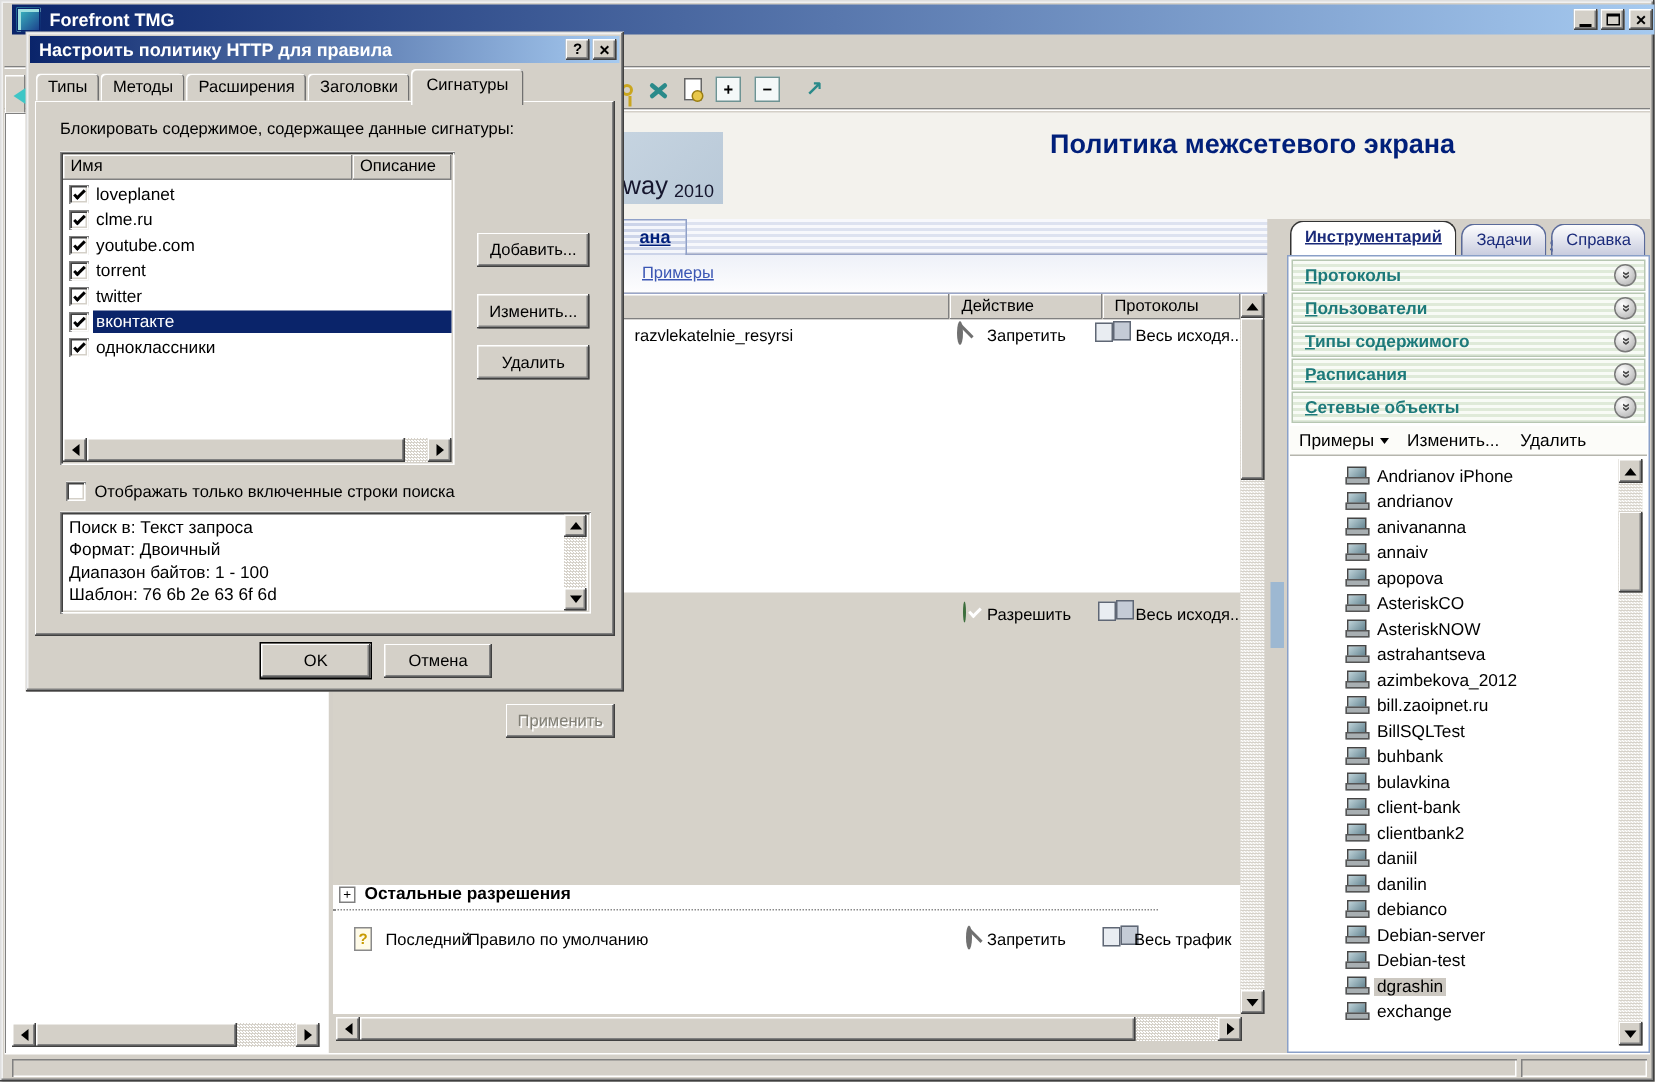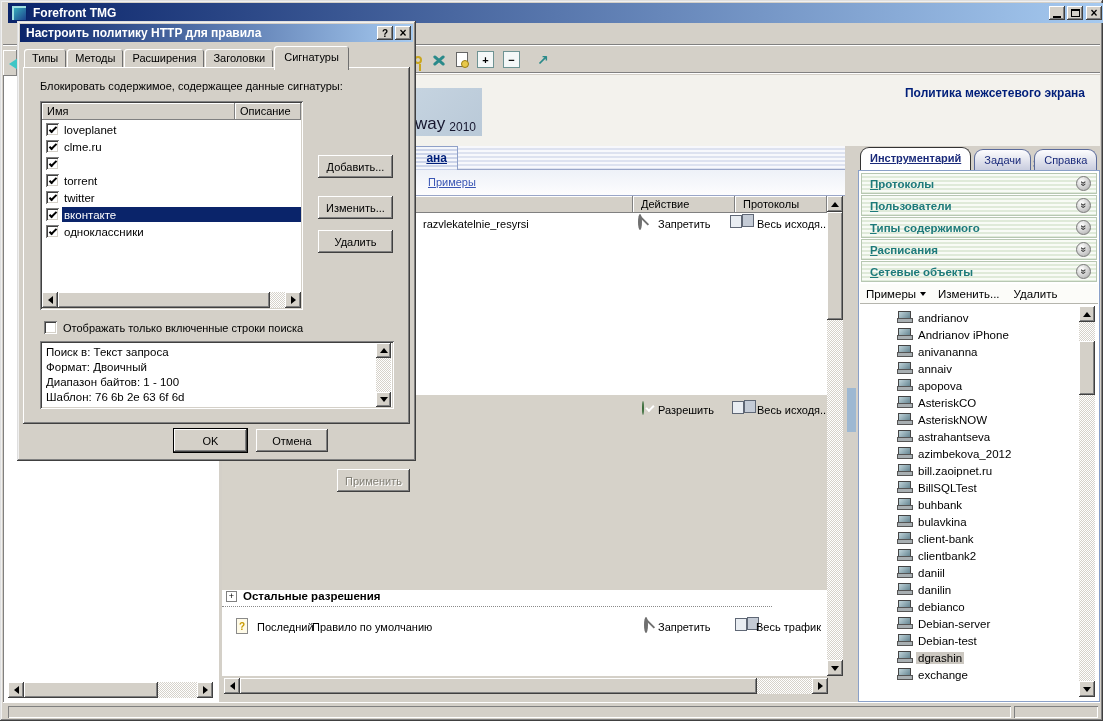--- a/index.html
+++ b/index.html
@@ -24,21 +24,21 @@
   .tri-up   { width:0;height:0;border:4px solid transparent;border-bottom:5px solid #000;margin-top:-4px; }
   .tri-down { width:0;height:0;border:4px solid transparent;border-top:5px solid #000;margin-bottom:-4px; }
   .tri-left { width:0;height:0;border:4px solid transparent;border-right:5px solid #000;margin-left:-4px; }
   .tri-right{ width:0;height:0;border:4px solid transparent;border-left:5px solid #000;margin-right:-4px; }
   .thumb { box-shadow: inset -1px -1px 0 #404040, inset 1px 1px 0 #fff, inset -2px -2px 0 #808080, inset 2px 2px 0 #d4d0c8; background:#d4d0c8; }
   
   .banner { background:#f3f2ed; }
   .logo-box { background:linear-gradient(135deg,#cddae5,#b9c9d8); display:flex; align-items:flex-end; justify-content:flex-end; padding:2px 6px; }
   .logo-text { font-size:17px; color:#16162e; }
   .logo-year { font-size:12px; color:#16162e; margin-left:4px; }
-  .page-title { color:#001f7a; font-weight:bold; font-size:12px; text-align:right; }
+  .page-title { color:#001f7a; font-weight:bold; font-size:18px; text-align:left; }
   .edition { color:#001f7a; font-weight:bold; font-size:12px; text-align:right; }
   .main-tab { background:repeating-linear-gradient(180deg,#f4f6fb 0 2px,#ccd4e9 2px 4px); border:1px solid #8fa0c8; border-bottom:none;
               text-align:right; padding-right:10px; line-height:23px; color:#001f7a; font-weight:bold; font-size:12px; text-decoration:underline; }
   .tab-band { background:repeating-linear-gradient(180deg,#f7f8fc 0 2px,#dde2f0 2px 4px); border-bottom:1px solid #9aa6c8; }
   .link { color:#3a56b4; text-decoration:underline; }
   .hdr-cell { box-shadow: inset -1px -1px 0 #808080, inset 1px 1px 0 #fff; background:#d4d0c8; line-height:17px; padding-left:8px; }
   .gray-band { background:#d6d2c9; }
   .dotted-sep { border-bottom:1px dotted #8a8a8a; }
   
   .icon-deny { width:14px; height:14px; border-radius:50%; border:2px solid #707070; position:relative; background:#fff; }
@@ -286,25 +286,25 @@
   <div class="a tb-toolbar" style="left:860px;top:284px;width:238px;height:20px;">
     <span style="margin-left:6px;">Примеры</span>
     <span class="caret"></span>
     <span style="margin-left:12px;">Изменить...</span>
     <span style="margin-left:14px;">Удалить</span>
   </div>
   <div class="a" style="left:860px;top:305px;width:219px;height:393px;overflow:hidden;background:#fff;padding-top:4px;">
 
   <div class="tb-item">
         <span class="icon-pc"></span>
+        <span class="tb-lbl">Andrianov iPhone</span>
+      </div>
+      <div class="tb-item">
+        <span class="icon-pc"></span>
         <span class="tb-lbl">andrianov</span>
-      </div>
-      <div class="tb-item">
-        <span class="icon-pc"></span>
-        <span class="tb-lbl">Andrianov iPhone</span>
       </div>
       <div class="tb-item">
         <span class="icon-pc"></span>
         <span class="tb-lbl">anivananna</span>
       </div>
       <div class="tb-item">
         <span class="icon-pc"></span>
         <span class="tb-lbl">annaiv</span>
       </div>
       <div class="tb-item">
@@ -442,20 +442,23 @@
             <span class="cb">
               <span class="check"></span>
             </span>
             <span class="sig-lblwrap">
               <span class="sig-lbl">clme.ru</span>
             </span>
           </div>
           <div class="sig-row">
             <span class="cb">
               <span class="check"></span>
+            </span>
+            <span class="sig-lblwrap">
+              <span class="sig-lbl">youtube.com</span>
             </span>
           </div>
           <div class="sig-row">
             <span class="cb">
               <span class="check"></span>
             </span>
             <span class="sig-lblwrap">
               <span class="sig-lbl">torrent</span>
             </span>
           </div>

